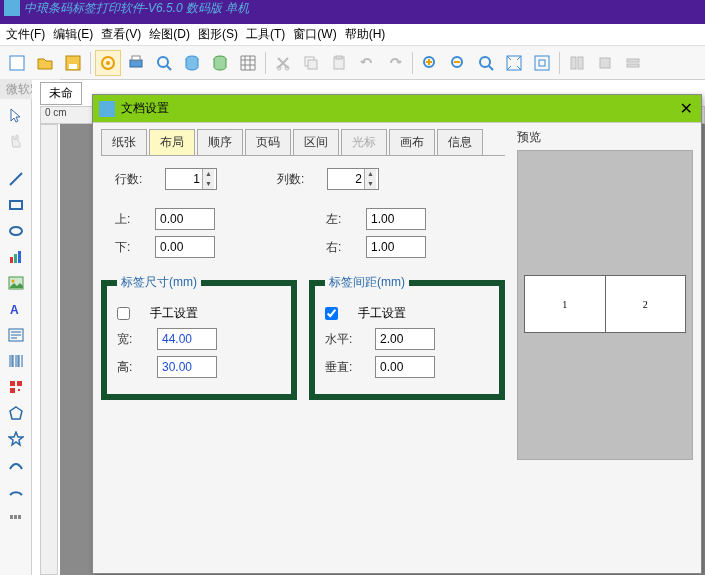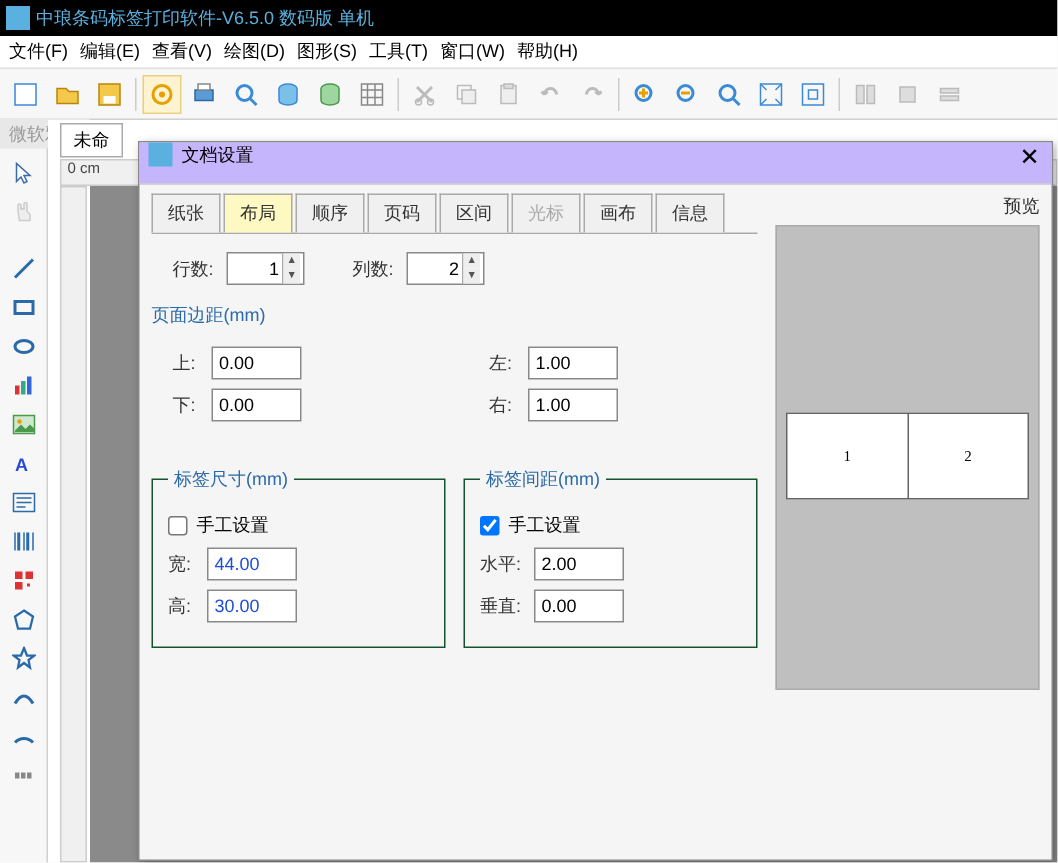--- a/index.html
+++ b/index.html
@@ -1,18 +1,18 @@
 <!DOCTYPE html>
 <html><head>
 <meta charset="utf-8">
 <style>
 * { box-sizing: border-box; margin: 0; padding: 0; font-family: "Microsoft YaHei", sans-serif; font-size: 12px; }
 body { background: #fff; width: 705px; height: 575px; overflow: hidden; position: relative; }
 
-.titlebar { height: 24px; background: #000000; display: flex; align-items: center; padding-left: 4px; color: #5ab0de; }
+.titlebar { height: 24px; background: #4c1d95; display: flex; align-items: flex-start; padding-left: 4px; color: #5ab0de; font-style: italic; }
 .titlebar-icon { width: 16px; height: 16px; background: #5ab0de; margin-right: 4px; display: inline-block; }
 
 .menubar { height: 22px; background: #fff; display: flex; align-items: center; padding-left: 6px; gap: 8px; border-bottom: 1px solid #e0e0e0; }
 .menubar span { color: #000; cursor: default; }
 
 .toolbar { height: 34px; background: #f7f7f7; border-bottom: 1px solid #d0d0d0; display: flex; align-items: center; padding-left: 4px; gap: 2px; }
 .tbtn { width: 26px; height: 26px; display: flex; align-items: center; justify-content: center; border: 1px solid transparent; }
 .sep { width: 1px; height: 22px; background: #ccc; margin: 0 2px; }
 .tbtn.hl { background: #fff3d0; border-color: #e8d080; }
 
@@ -21,49 +21,49 @@
 .left-tools { width: 32px; background: #f7f7f7; border-right: 1px solid #d0d0d0; display: flex; flex-direction: column; padding-top: 24px; gap: 4px; align-items: center; }
 .ltbtn { width: 24px; height: 22px; display: flex; align-items: center; justify-content: center; border: 1px solid transparent; }
 .canvas-area { flex: 1; position: relative; background: #fff; }
 .tabbar { position: absolute; top: 2px; left: 8px; display: flex; gap: 2px; align-items: center; }
 .doctab { background: #fff; border: 1px solid #aaa; padding: 2px 8px; font-size: 12px; }
 .ruler-h { position: absolute; top: 26px; left: 8px; right: 0; height: 18px; background: #f0f0f0; border: 1px solid #ccc; font-size: 10px; padding-left: 4px; color: #444; }
 .ruler-v { position: absolute; top: 44px; left: 8px; width: 18px; bottom: 0; background: #f0f0f0; border: 1px solid #ccc; }
 .canvas-bg { position: absolute; top: 44px; left: 28px; right: 0; bottom: 0; background: #8a8a8a; }
 
 .dialog { position: absolute; top: 94px; left: 92px; width: 610px; height: 480px; background: #f5f5f5; border: 1px solid #888; box-shadow: 2px 2px 6px rgba(0,0,0,.3); z-index: 50; display: flex; flex-direction: column; }
-.dlg-title { height: 28px; background: #c4b5fd; border-bottom: 1px solid #ccc; display: flex; padding-left: 6px; }
+.dlg-title { height: 28px; background: #84cc16; border-bottom: 1px solid #ccc; display: flex; align-items: center; padding-left: 6px; }
 .dlg-title .ticon { width: 16px; height: 16px; background: #5ab0de; margin-right: 6px; }
 .dlg-close { margin-left: auto; margin-right: 8px; font-size: 16px; cursor: default; }
 .dlg-body { flex: 1; display: flex; }
 .dlg-left { width: 420px; padding: 6px 8px 8px 8px; }
-.dlg-right { flex: 1; padding: 6px 8px 8px 4px; text-align: right; }
+.dlg-right { flex: 1; padding: 6px 8px 8px 4px; }
 
 .tabstrip { display: flex; border-bottom: 1px solid #aaa; }
 .tab { padding: 4px 10px; border: 1px solid #aaa; border-bottom: none; margin-right: 2px; background: #f0f0f0; color: #333; }
 .tab.active { background: #fef9c3; }
 .tab.dim { color: #aaa; }
 
 .group { margin-top: 12px; }
 .group-title { color: #2a6aa8; margin-bottom: 6px; }
-.row { display: flex; align-items: center; gap: 6px; margin: 6px 0 6px 14px; }
+.row { display: flex; align-items: center; gap: 20px; margin: 6px 0 6px 14px; }
 .lbl { width: 30px; color: #333; }
 .lbl2 { width: 20px; color: #333; }
 .inp { width: 60px; height: 22px; border: 1px solid #888; background: #fff; padding: 0 4px; text-align: left; }
 .inp.ro { color: #1d4ed8; }
 .spin { width: 52px; height: 22px; border: 1px solid #888; background: #fff; display: flex; align-items: center; }
 .spin input { border: none; width: 36px; text-align: right; padding-right: 2px; outline: none; }
 .spin .arrows { width: 12px; height: 20px; display: flex; flex-direction: column; border-left: 1px solid #aaa; }
 .spin .arrows div { flex: 1; font-size: 7px; line-height: 9px; text-align: center; color: #555; background: #eee; }
 
 .hl-box1 { position: absolute; border: 3px solid #d63cc0; pointer-events: none; }
 .hl1 { top: 239px; left: 315px; width: 140px; height: 72px; }
 .hl2 { top: 340px; left: 335px; width: 140px; height: 70px; }
 
-fieldset.group-box { border: 1px solid #14532d; padding: 8px 10px 10px 10px; margin-top: 24px; }
+fieldset.group-box { border: 6px solid #14532d; padding: 8px 10px 10px 10px; margin-top: 10px; }
 fieldset.group-box legend { color: #2a6aa8; padding: 0 4px; }
 
 .twocol { display: flex; gap: 18px; }
 .col { flex: 1; }
 
 .preview-area { border: 1px solid #aaa; background: #bfbfbf; height: 310px; position: relative; margin-top: 4px; }
 .sheet { position: absolute; top: 124px; left: 6px; right: 6px; height: 58px; background: #fff; border: 1px solid #666; display: flex; }
 .cell { flex: 1; border-right: 1px solid #666; display: flex; align-items: center; justify-content: center; font-size: 10px; font-family: serif; }
 .cell:last-child { border-right: none; }
 
@@ -370,21 +370,20 @@
               <input value="2" style="">
               <div class="arrows">
                 <div>▲</div>
                 <div>▼</div>
               </div>
             </div>
         </div>
       </div>
 
       <div class="group">
-        <div class="group-title">页面边距(mm)</div>
         <div class="twocol">
           <div class="col">
             <div class="row">
                 <span class="lbl2">上:</span>
                 <input class="inp" value="0.00" style="">
               </div>
             <div class="row">
                 <span class="lbl2">下:</span>
                 <input class="inp" value="0.00" style="">
               </div>

